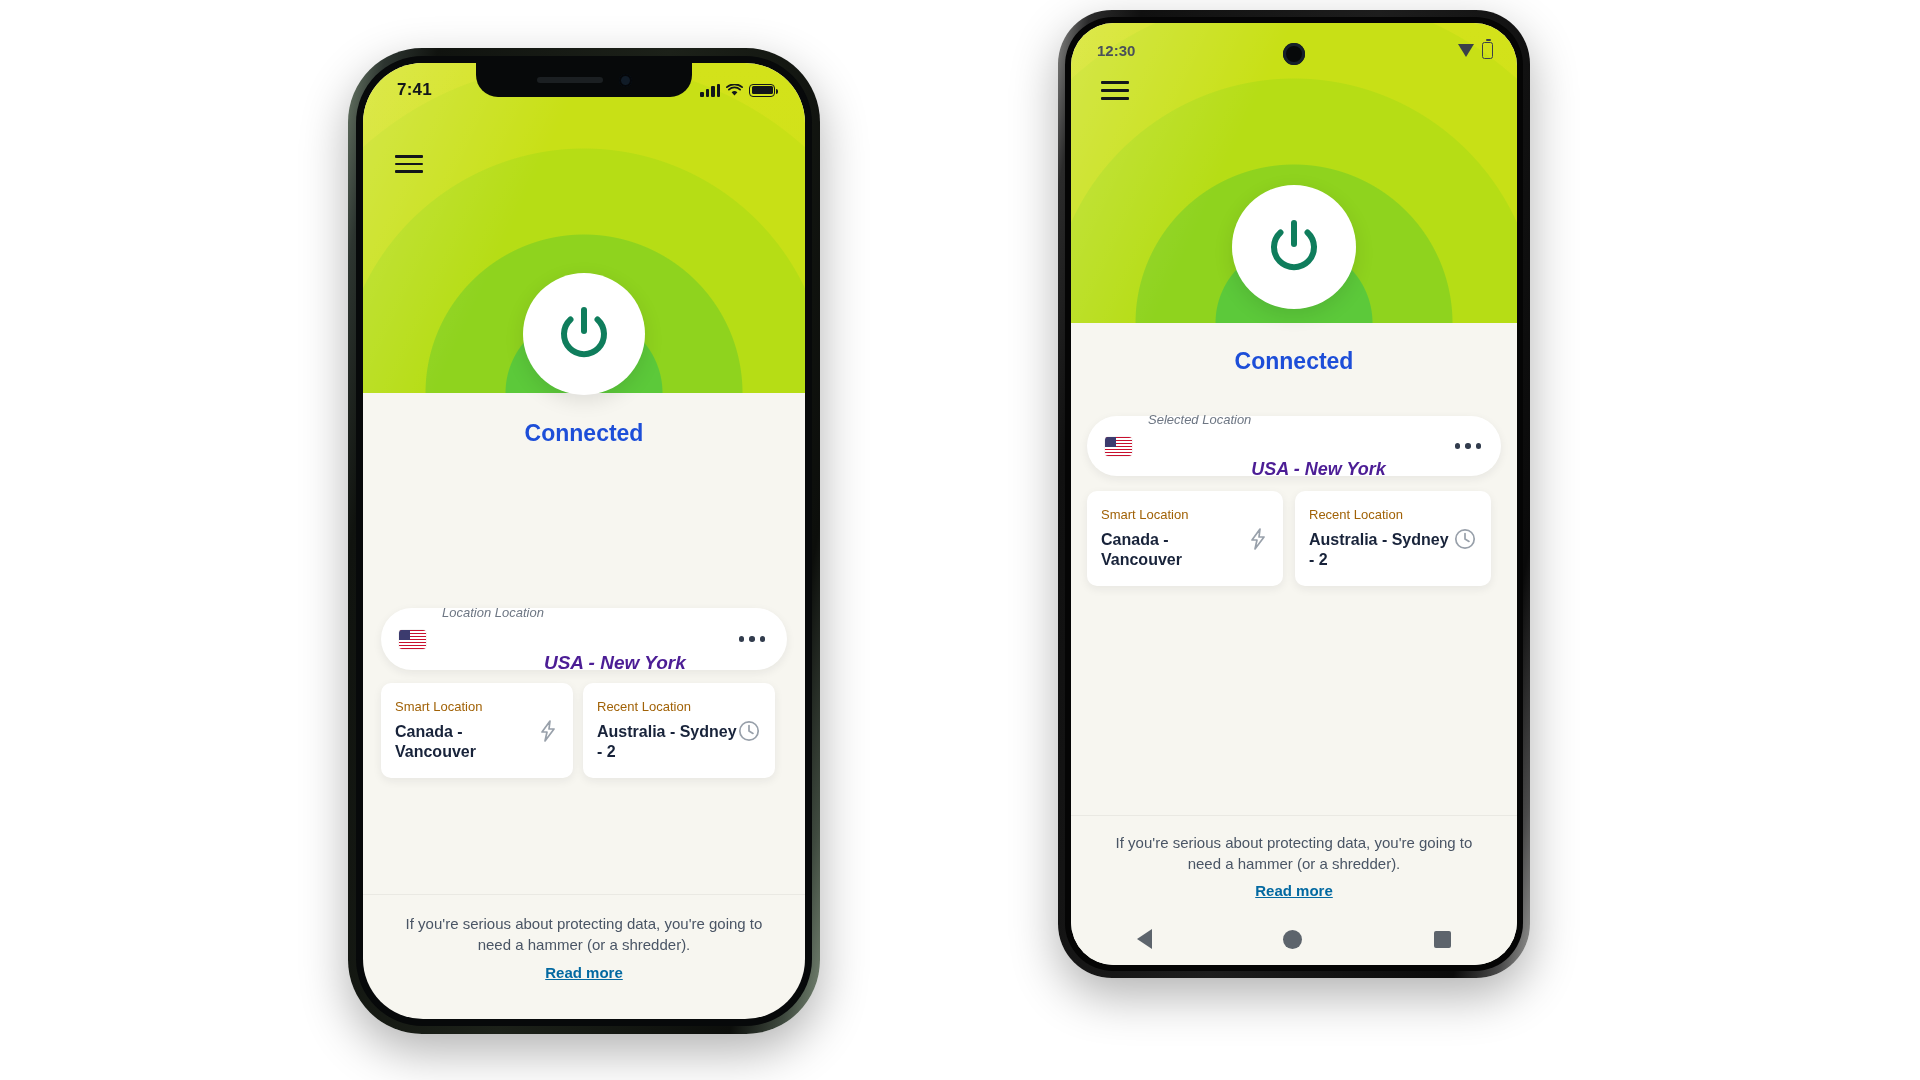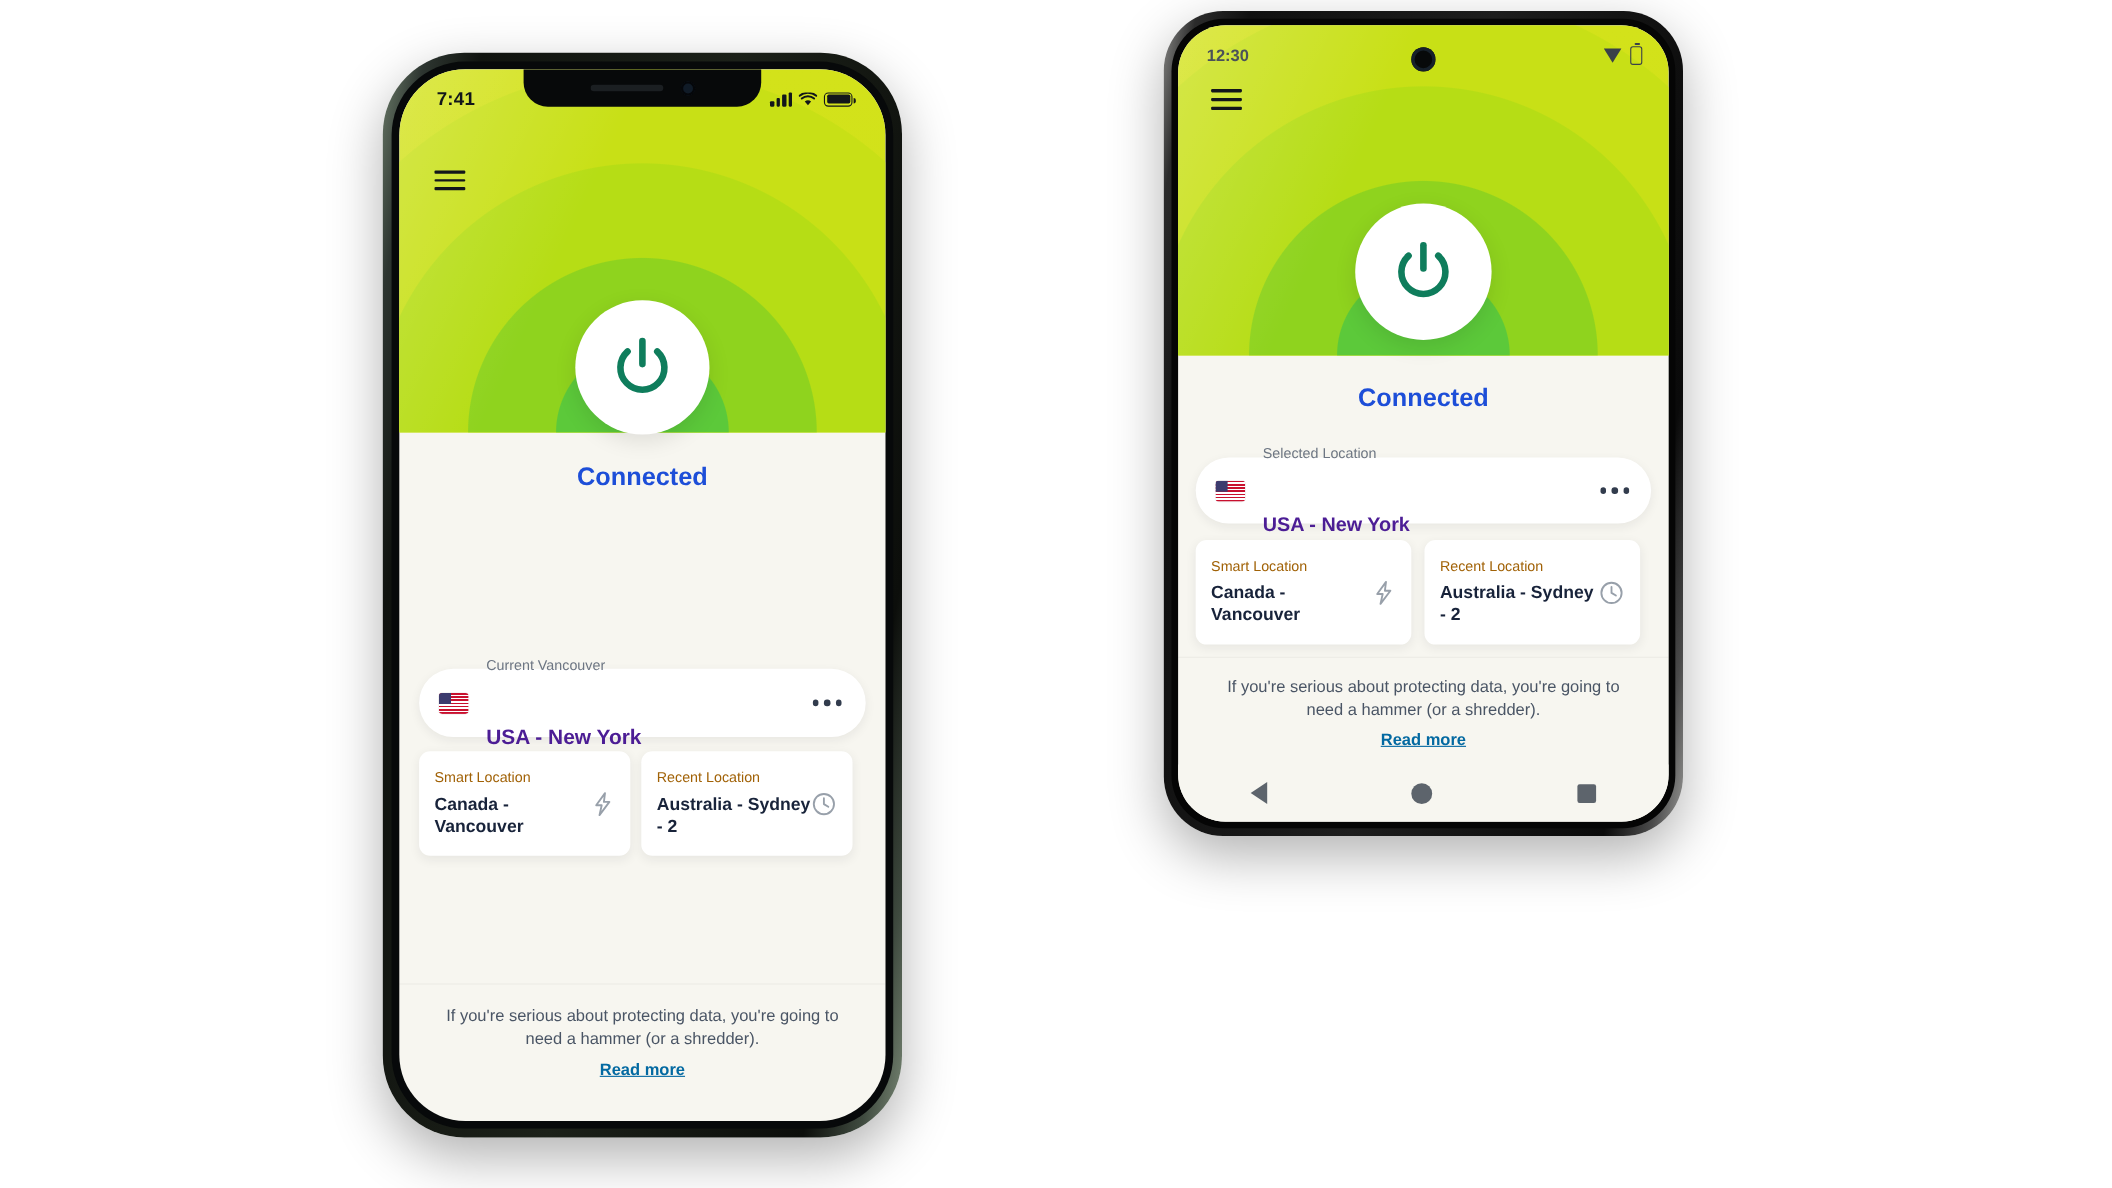--- a/index.html
+++ b/index.html
@@ -78,21 +78,21 @@
   .battery::after {
     content:''; position:absolute; right:-4px; top:4px;
     width:2.5px; height:5px; background:#12161a; border-radius:0 2px 2px 0;
   }
   .battery span { display:block; width:100%; height:100%; background:#12161a; border-radius:1.5px; }
 
   
   .android {
     position: absolute;
     left: 1058px; top: 10px;
-    width: 472px; height: 750px;
+    width: 472px; height: 968px;
     border-radius: 54px;
     background: linear-gradient(100deg,#8d8d8b 0%,#2b2b2b 5%,#101010 13%,#1d1d1d 50%,#0a0a0a 88%,#4a4a4a 95%,#9a9a98 100%);
     box-shadow: 0 18px 48px rgba(0,0,0,.30);
     padding: 7px;
   }
   .android-inner {
     width: 100%; height: 100%;
     border-radius: 48px;
     background: #050505;
     padding: 6px;
@@ -183,21 +183,21 @@
   .flag .stripes {
     position: absolute; inset: 0;
     background: repeating-linear-gradient(
       180deg, #c8102e 0, #c8102e 7.6923%, #ffffff 7.6923%, #ffffff 15.3846%);
   }
   .flag .canton {
     position: absolute; top: 0; left: 0;
     width: 42%; height: 53.8%;
     background: #3c3b6e;
   }
-  .loc-text { display: flex; flex-direction: column; }
+  .loc-text { display: flex; flex-direction: row; font-style: italic; }
   .loc-cap { color: #6d7683; }
   .loc-val { color: #4c1d95; font-weight: bold; margin-top: 47px; }
   .dots { margin-left: auto; display: flex; align-items: center; }
   .dots i { display:block; border-radius:50%; background:#323c4d; }
 
   .mini-card {
     position: absolute;
     border-radius: 10px;
     display: flex; align-items: center;
   }
@@ -324,21 +324,21 @@
         </div>
 
         <div class="conn-label">Connected</div>
 
         <div class="card loc-main">
           <span class="flag">
             <span class="stripes"></span>
               <span class="canton"></span>
           </span>
           <span class="loc-text">
-            <span class="loc-cap">Current Vancouver</span>
+            <span class="loc-cap">Location Location</span>
             <span class="loc-val">USA - New York</span>
           </span>
           <span class="dots">
               <i></i>
               <i></i>
               <i></i>
             </span>
         </div>
 
         <div class="card mini-card mini-left">

